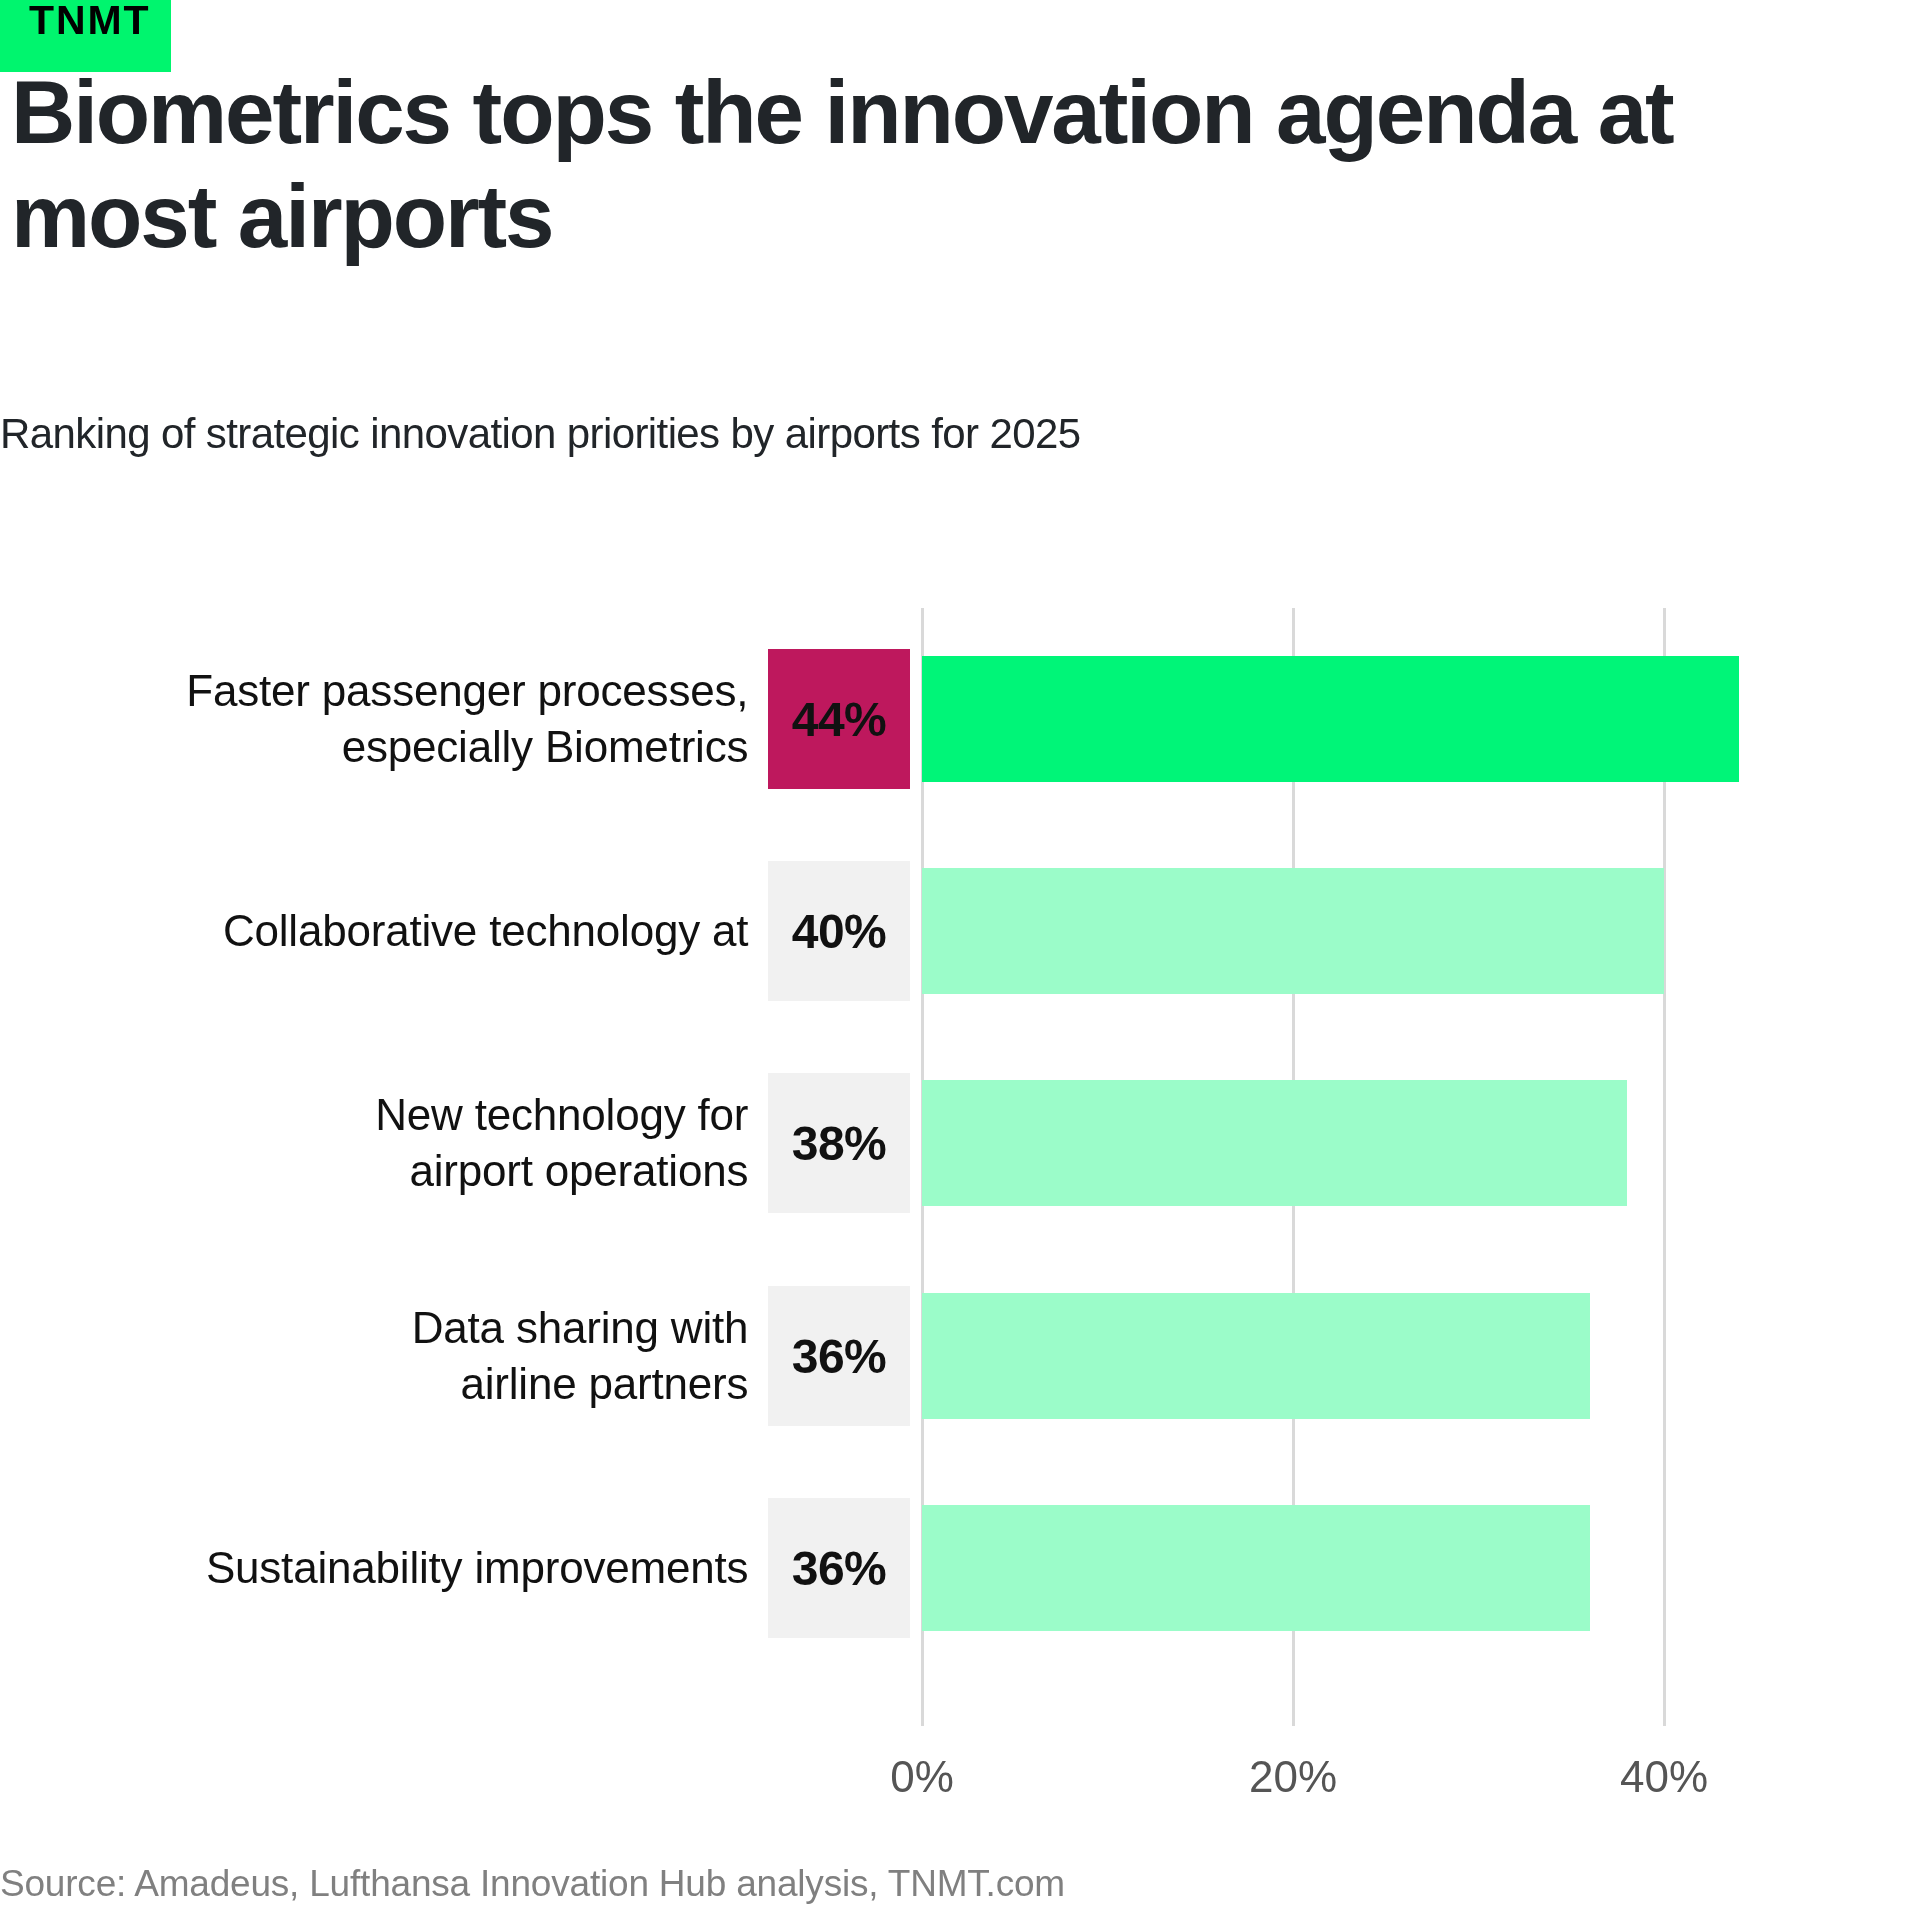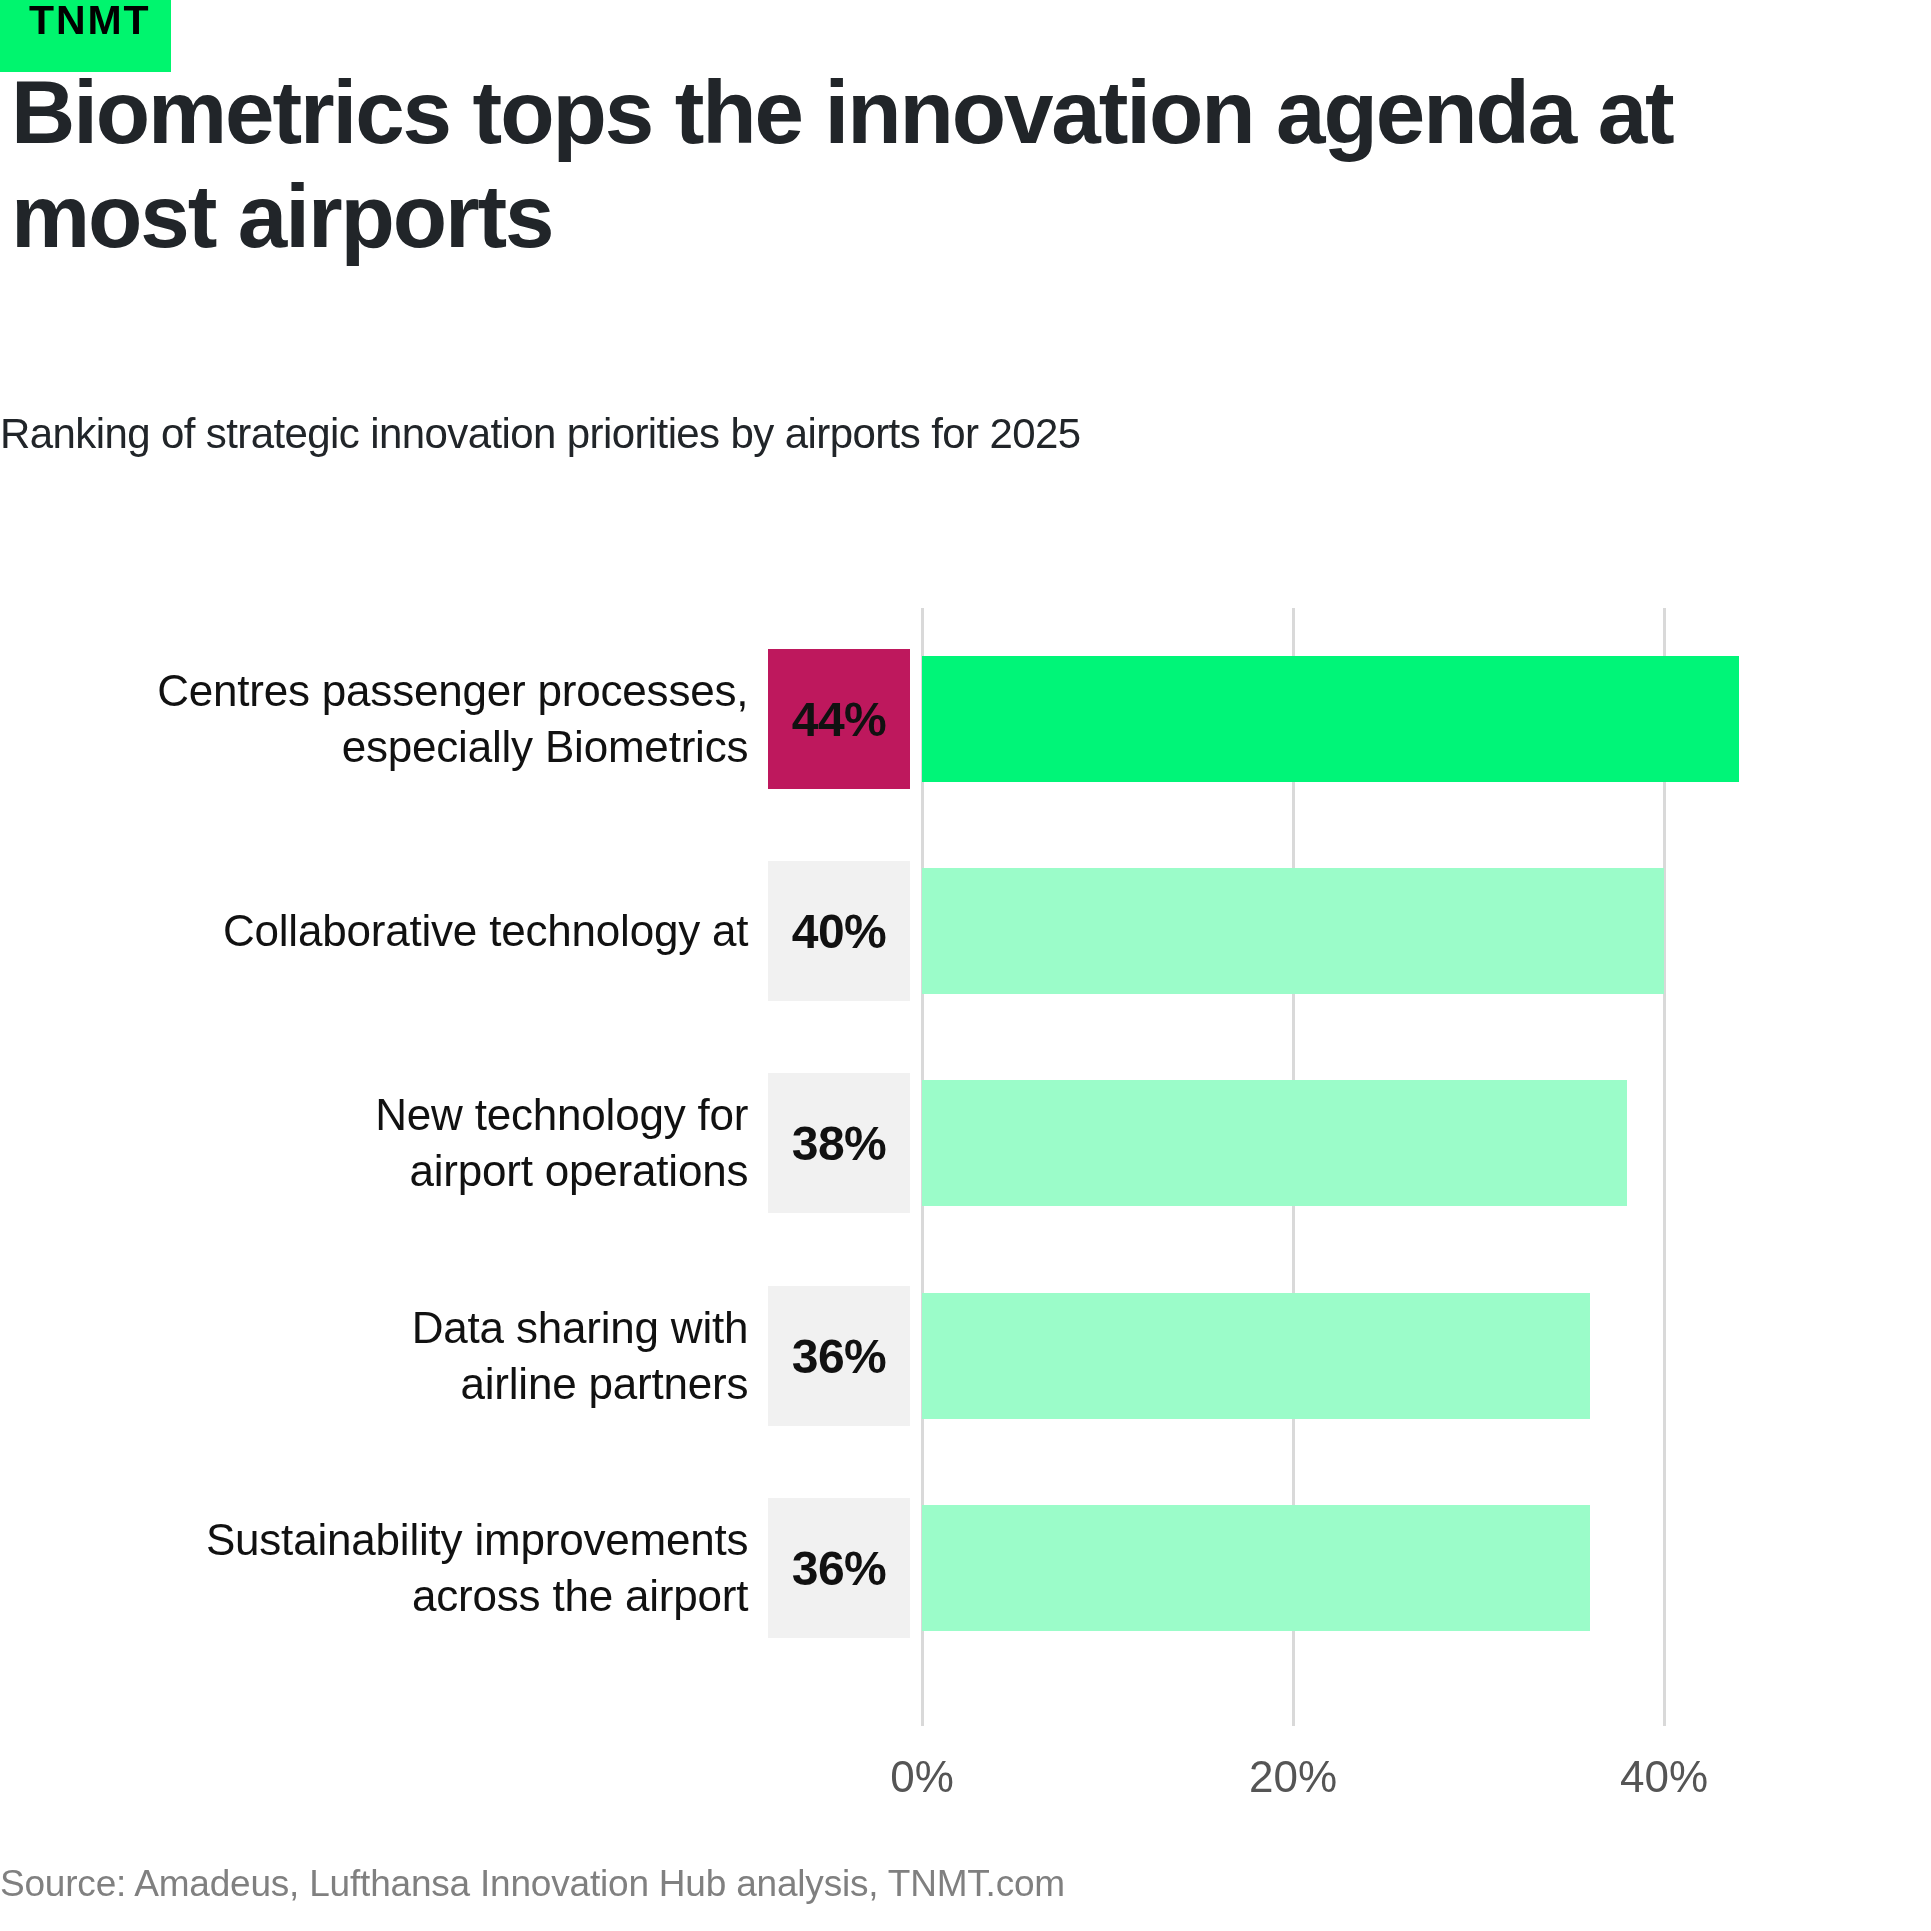--- a/index.html
+++ b/index.html
@@ -159,21 +159,21 @@
 
 <div id="chart">
   <div id="gridlines">
       <div class="gridline" style="left: 921px; background: rgb(217, 217, 217);"></div>
       <div class="gridline" style="left: 1292px; background: rgb(217, 217, 217);"></div>
       <div class="gridline" style="left: 1663px; background: rgb(217, 217, 217);"></div>
     </div>
   <div id="rows">
       <div class="row" style="top: 41px;">
         <div class="cat-label">
-          <div>Centres passenger processes,</div>
+          <div>Faster passenger processes,</div>
           <div>especially Biometrics</div>
         </div>
         <div class="value-chip" style="background: #be185d;">
           <span>44%</span>
         </div>
         <div class="bar" style="width: 817px; background: rgb(0, 245, 120);"></div>
       </div>
       <div class="row" style="top: 253px;">
         <div class="cat-label">
           <div>Collaborative technology at</div>
@@ -199,21 +199,20 @@
           <div>airline partners</div>
         </div>
         <div class="value-chip" style="background: rgb(241, 241, 241);">
           <span>36%</span>
         </div>
         <div class="bar" style="width: 668px; background: rgb(155, 252, 201);"></div>
       </div>
       <div class="row" style="top: 890px;">
         <div class="cat-label">
           <div>Sustainability improvements</div>
-          <div>across the airport</div>
         </div>
         <div class="value-chip" style="background: rgb(241, 241, 241);">
           <span>36%</span>
         </div>
         <div class="bar" style="width: 668px; background: rgb(155, 252, 201);"></div>
       </div>
     </div>
   <div id="axis">
       <div class="tick-mark" style="left: 921px; top: 1101px; background: rgb(217, 217, 217);"></div>
       <div class="tick-label" style="left: 922px; top: 1144px;">0%</div>

